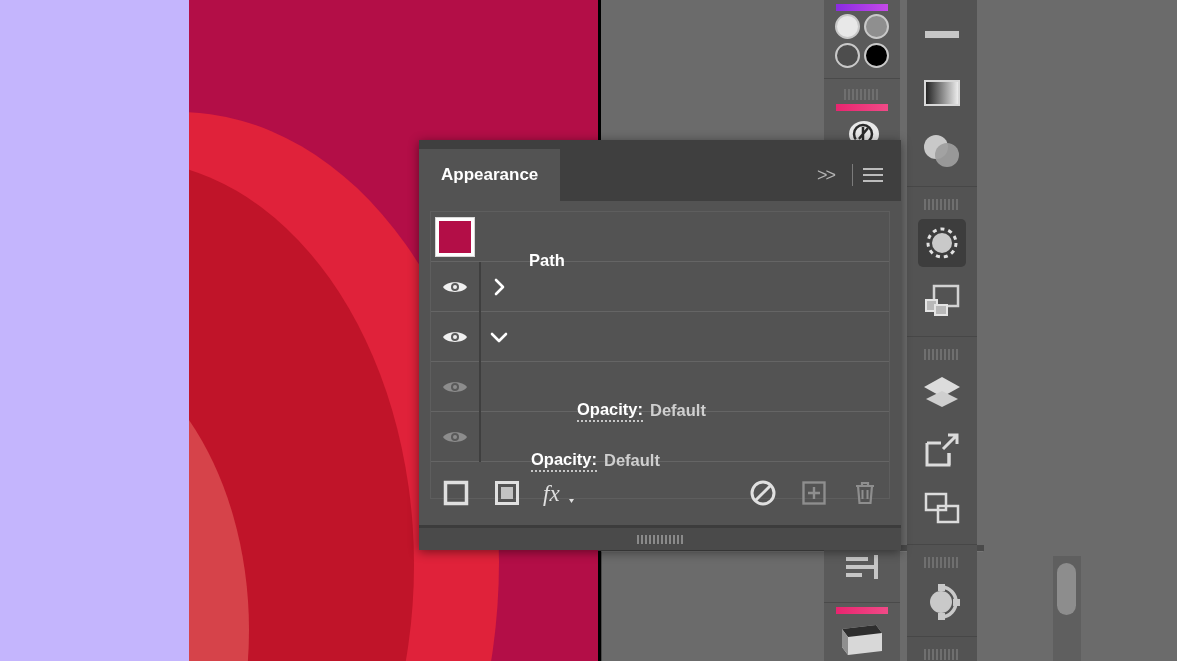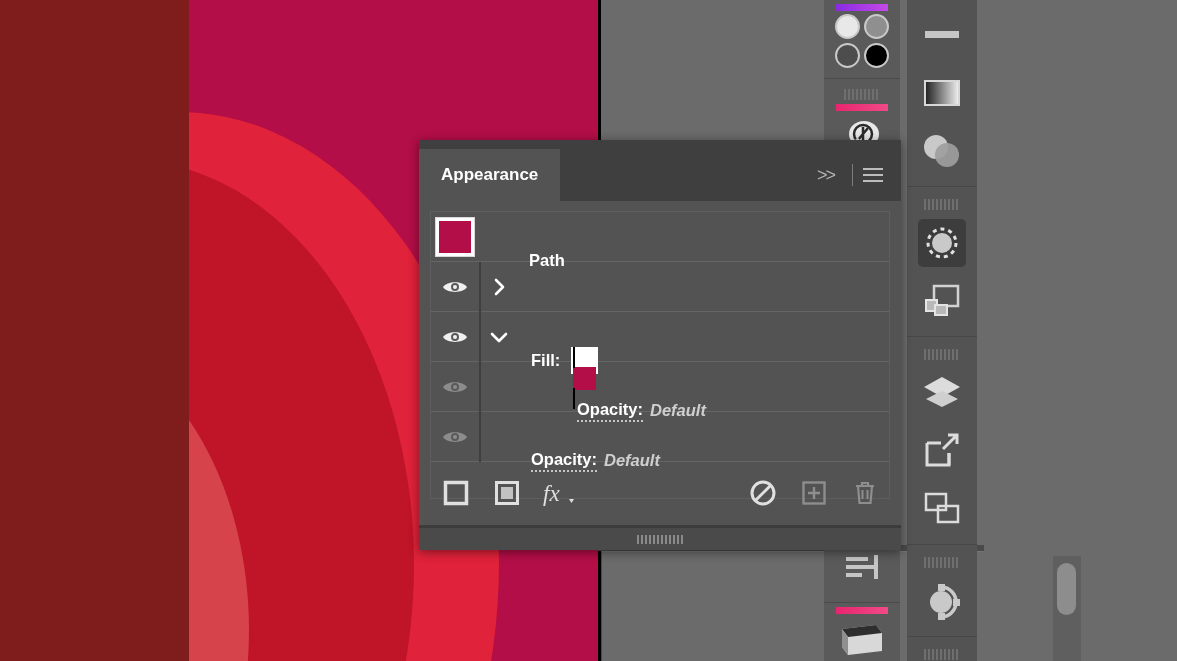--- a/index.html
+++ b/index.html
@@ -1,19 +1,19 @@
 <!DOCTYPE html>
 <html><head>
 <meta charset="utf-8">
 <style>
   * { margin:0; padding:0; box-sizing:border-box; }
   html,body { width:1177px; height:661px; background:#ffffff; overflow:hidden;
     font-family:"Liberation Sans", sans-serif; }
 
-  #root { position:relative; width:1177px; height:661px; background:#7f1d1d; }
+  #root { position:relative; width:1177px; height:661px; background:#c4b5fd; }
 
   
   .canvas-area { position:absolute; left:189px; top:0; width:988px; height:661px;
     background:#6b6b6b; overflow:hidden; }
 
   .artboard { position:absolute; left:0; top:0; width:409px; height:661px;
     background:#b30e47; overflow:hidden; }
   .artboard-edge { position:absolute; left:409px; top:0; width:3px; height:661px;
     background:#000000; }
 
@@ -82,21 +82,21 @@
   .cell-swatch { width:48px; display:flex; align-items:center; justify-content:center; }
   .vdiv { width:2px; height:50px; background:#3f3f3f; }
   .cell-arrow { width:36px; display:flex; align-items:center; justify-content:center;
     color:#e6e6e6; font-size:16px; cursor:pointer; }
   .cell-label { flex:1; display:flex; align-items:center; gap:11px; padding-left:14px;margin-top:48px; }
   .cell-label.indent { padding-left:96px; }
   .cell-label.indent2 { padding-left:50px; }
 
   .lbl { font-size:16.5px; color:#ffffff; font-weight:bold; }
   .lbl.link { border-bottom:2px dotted #c6c6c6; padding-bottom:1px; cursor:pointer; }
-  .lbl.val { color:#cfcfcf; font-weight:bold;font-style:italic; }
+  .lbl.val { color:#cfcfcf; font-weight:bold; }
 
   .sw-outer { width:27px; height:27px; background:#ffffff; padding:2px; }
   .sw-mid { width:100%; height:100%; border:2px solid #000000; }
   .sw-in { width:100%; height:100%; }
   .sw-thumb { width:40px; height:40px; background:#ffffff; padding:3px;
     border:1px solid #d8d8d8; }
 
   .row-empty { height:36px; }
 
   .panel-toolbar { position:absolute; left:11px; right:11px; bottom:37px; height:40px;
@@ -352,28 +352,20 @@
             <circle cx="13" cy="8" r="4" fill="#5a5a5a"></circle>
             <circle cx="13" cy="8" r="2" fill="#f0f0f0"></circle>
           </svg>
         </div>
         <div class="vdiv"></div>
         <div class="cell-arrow">
           <svg width="18" height="12" viewBox="0 0 18 12">
             <path d="M2 3 L9 10 L16 3" fill="none" stroke="#ffffff" stroke-width="2.6" stroke-linecap="round" stroke-linejoin="round"></path>
           </svg>
         </div>
-        <div class="cell-label">
-          <span class="lbl">Fill:</span>
-          <span class="sw-outer">
-            <span class="sw-mid">
-              <span class="sw-in" style="background:#b30e47; display:block;"></span>
-            </span>
-          </span>
-        </div>
       </div>
 
       <div class="row">
         <div class="cell-eye">
           <svg width="26" height="16" viewBox="0 0 26 16">
             <path d="M1 8 C5 1.5, 21 1.5, 25 8 C21 14.5, 5 14.5, 1 8 Z" fill="#8c8c8c"></path>
             <circle cx="13" cy="8" r="4" fill="#5a5a5a"></circle>
             <circle cx="13" cy="8" r="2" fill="#8c8c8c"></circle>
           </svg>
         </div>

